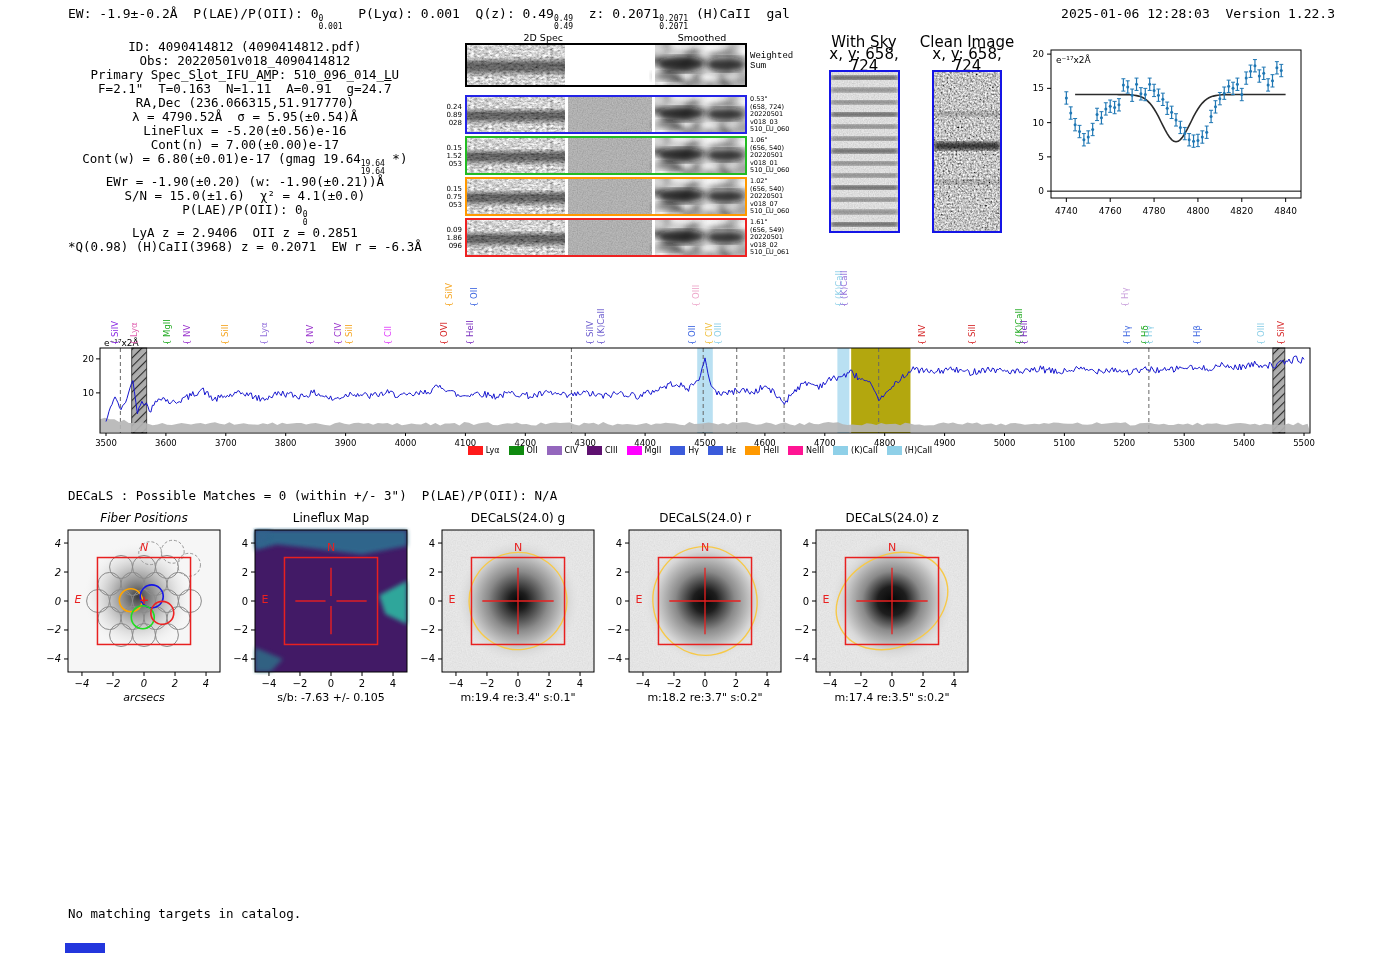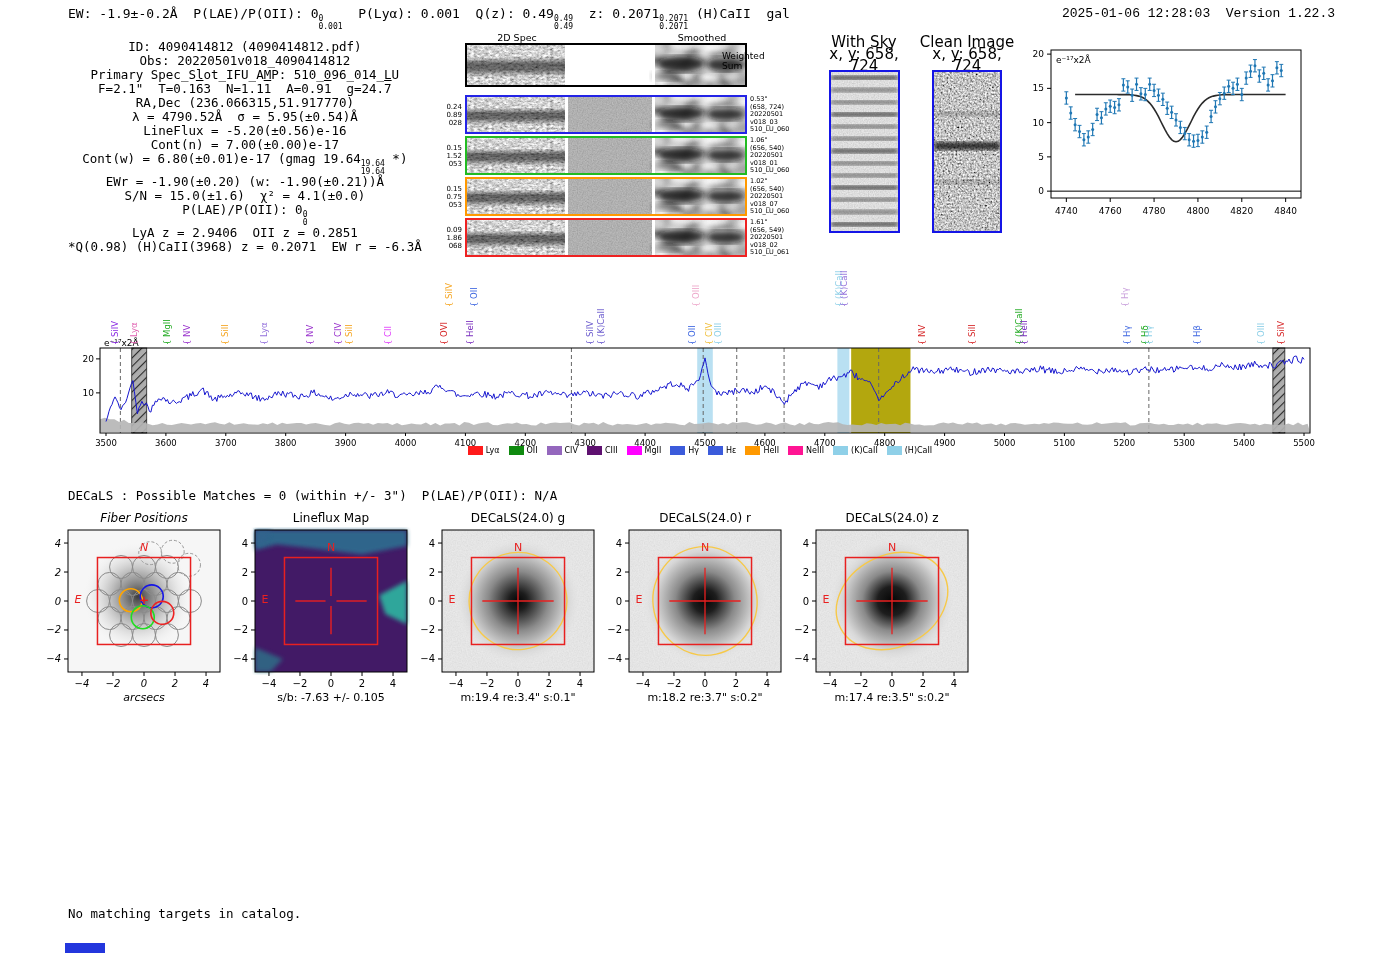--- a/index.html
+++ b/index.html
@@ -87,40 +87,40 @@
     <pattern id="hatchP" width="6" height="6" patternUnits="userSpaceOnUse" patternTransform="rotate(45)">
       <rect width="6" height="6" fill="#adadad"></rect>
       <line x1="0" y1="0" x2="0" y2="6" stroke="#2a2a2a" stroke-width="2.2"></line>
     </pattern>
   </defs>
 </svg>
 
 <div id="page">
 
   <div class="abs mono hdr" style="left:68px;top:6px;" id="header-left"><div><span>EW: -1.9±-0.2Å  P(LAE)/P(OII): 0</span><span class="seg-stack"><span>0</span><span>0.001</span></span><span>  P(Lyα): 0.001  Q(z): 0.49</span><span class="seg-stack"><span>0.49</span><span>0.49</span></span><span>  z: 0.2071</span><span class="seg-stack"><span>0.2071</span><span>0.2071</span></span><span> (H)CaII  gal</span></div></div>
-  <div class="abs mono hdr" style="left:1000px;top:6px;width:335px;text-align:right;font-family:Liberation Mono, monospace;">2025-01-06 12:28:03  Version 1.22.3</div>
+  <div class="abs mono hdr" style="left:1000px;top:6px;width:335px;text-align:right;">2025-01-06 12:28:03  Version 1.22.3</div>
 
   <div class="abs mono info" style="left:68px;top:40px;" id="info-block"><div><span>ID: 4090414812 (4090414812.pdf)</span></div><div><span>Obs: 20220501v018_4090414812</span></div><div><span>Primary Spec_Slot_IFU_AMP: 510_096_014_LU</span></div><div><span>F=2.1"  T=0.1</span><span class="seg-over">6</span><span>3  N=1.1</span><span class="seg-over">1</span><span>  A=0.9</span><span class="seg-over">1</span><span>  g=24.</span><span class="seg-over">7</span></div><div><span>RA,Dec (236.066315,51.917770)</span></div><div><span>λ = 4790.52Å  σ = 5.95(±0.54)Å</span></div><div><span>LineFlux = -5.20(±0.56)e-16</span></div><div><span>Cont(n) = 7.00(±0.00)e-17</span></div><div><span>Cont(w) = 6.80(±0.01)e-17 (gmag 19.64</span><span class="seg-stack"><span>19.64</span><span>19.64</span></span><span> *)</span></div><div><span>EWr = -1.90(±0.20) (w: -1.90(±0.21))Å</span></div><div><span>S/N = 15.0(±1.6)  χ² = 4.1(±0.0)</span></div><div><span>P(LAE)/P(OII): 0</span><span class="seg-stack"><span>0</span><span>0</span></span></div><div><span>LyA z = 2.9406  OII z = 0.2851</span></div><div><span>*Q(0.98) (H)CaII(3968) z = 0.2071  EW r = -6.3Å</span></div></div>
 
-  <div class="abs colhdr" style="left:471px;top:32px;width:92px;">2D Spec</div>
+  <div class="abs colhdr" style="left:471px;top:32px;width:92px;text-align:right;">2D Spec</div>
   <div class="abs colhdr" style="left:589px;top:32px;width:92px;margin-top:40px;">Pixel Flat</div>
   <div class="abs colhdr" style="left:656px;top:32px;width:92px;">Smoothed</div>
   <div id="spec2d">
       <div class="rowdiv" style="left: 465px; top: 43px; width: 282px; height: 44px; border: 2px solid rgb(0, 0, 0);"><svg width="278" height="40">
           <rect x="0" y="0" width="98" height="40" filter="url(#nzCoarse)"></rect>
           <rect x="0" y="0" width="98" height="40" fill="url(#gBand)"></rect>
           <rect x="101" y="0" width="84" height="40" fill="#ffffff"></rect>
           <rect x="188" y="0" width="90" height="40" filter="url(#nzSmooth)"></rect>
           <ellipse cx="214" cy="19.2" rx="24" ry="8" fill="#111" opacity="0.85" filter="url(#blur3)"></ellipse>
           <ellipse cx="259" cy="19.2" rx="19" ry="7.2" fill="#111" opacity="0.8" filter="url(#blur3)"></ellipse>
           <ellipse cx="200" cy="31.200000000000003" rx="15" ry="4.8" fill="#222" opacity="0.45" filter="url(#blur3)"></ellipse>
           <rect x="98" y="0" width="3" height="40" fill="#fff"></rect>
           <rect x="185" y="0" width="3" height="40" fill="#fff"></rect>
         </svg></div>
-      <div class="rightlbl wsum" style="left: 722px; top: 51px; width: 40px;">
+      <div class="rightlbl wsum" style="left: 750px; top: 51px; width: 40px; font-family: Liberation Mono, monospace;">
         <div>Weighted</div>
         <div>Sum</div>
       </div>
       <div class="rowdiv" style="left: 465px; top: 95px; width: 282px; height: 39px; border: 2px solid rgb(35, 35, 230);"><svg width="278" height="35">
           <rect x="0" y="0" width="98" height="35" filter="url(#nzCoarse)"></rect>
           <rect x="0" y="0" width="98" height="35" fill="url(#gBand)"></rect>
           <rect x="101" y="0" width="84" height="35" fill="#8a8a8a"></rect>
           <rect x="101" y="0" width="84" height="35" filter="url(#nzFine)" opacity="0.55"></rect>
           <rect x="188" y="0" width="90" height="35" filter="url(#nzSmooth)"></rect>
           <ellipse cx="214" cy="16.8" rx="24" ry="7" fill="#111" opacity="0.85" filter="url(#blur3)"></ellipse>
@@ -197,21 +197,21 @@
           <rect x="188" y="0" width="90" height="35" filter="url(#nzSmooth)"></rect>
           <ellipse cx="214" cy="16.8" rx="24" ry="7" fill="#111" opacity="0.85" filter="url(#blur3)"></ellipse>
           <ellipse cx="259" cy="16.8" rx="19" ry="6.3" fill="#111" opacity="0.8" filter="url(#blur3)"></ellipse>
           <ellipse cx="200" cy="27.3" rx="15" ry="4.2" fill="#222" opacity="0.45" filter="url(#blur3)"></ellipse>
           <rect x="98" y="0" width="3" height="35" fill="#fff"></rect>
           <rect x="185" y="0" width="3" height="35" fill="#fff"></rect>
         </svg></div>
       <div class="leftlbl" style="left: 440px; top: 225.5px; width: 22px;">
         <div>0.09</div>
         <div>1.86</div>
-        <div>068</div>
+        <div>096</div>
       </div>
       <div class="rightlbl" style="left: 750px; top: 219px; width: 40px;">
         <div>1.61"</div>
         <div>(656, 549)</div>
         <div>20220501</div>
         <div>v018_02</div>
         <div>510_LU_061</div>
       </div>
     </div>
 

